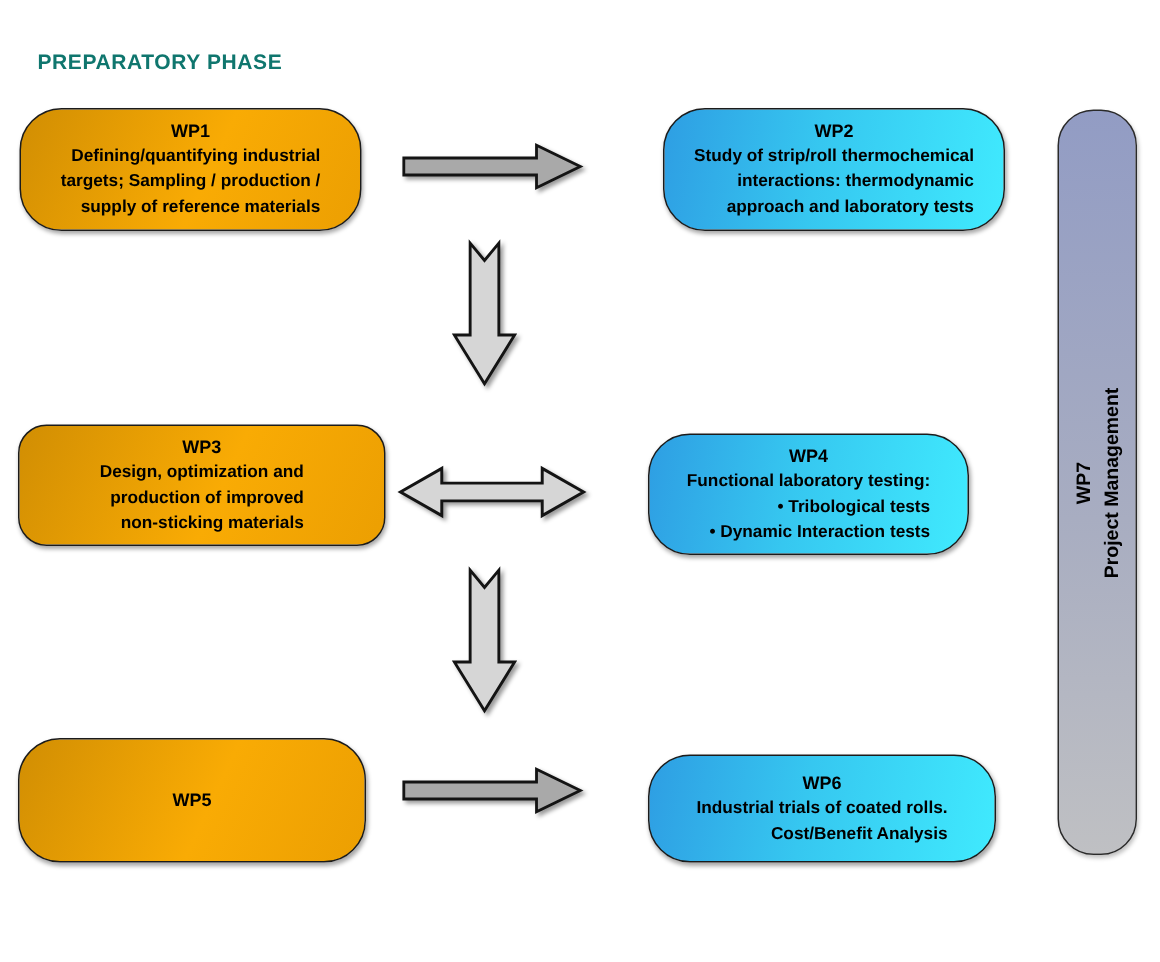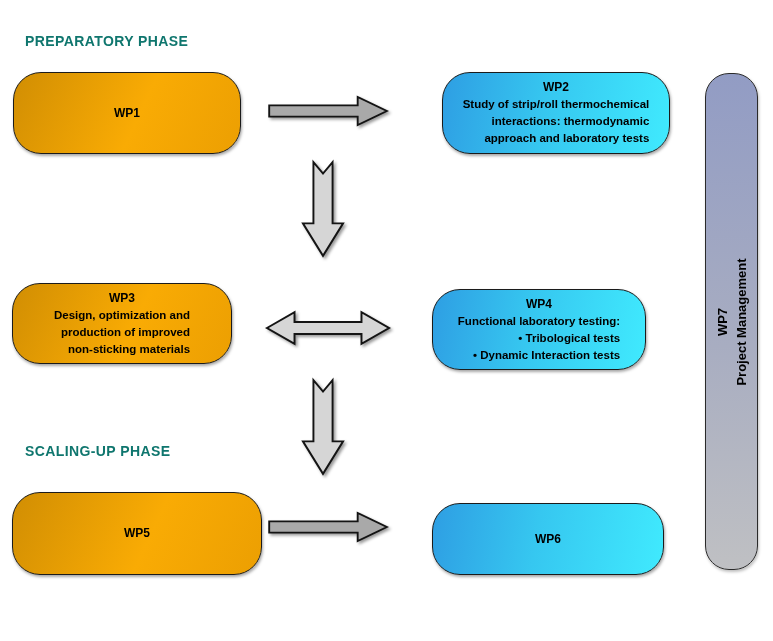--- a/index.html
+++ b/index.html
@@ -37,24 +37,26 @@
   .arrow polygon { stroke:#141414; stroke-width:2; stroke-linejoin:miter; }
   .fill-mid   { fill:#a9a9a9; }
   .fill-light { fill:#d6d6d6; }
 </style>
 </head>
 <body>
 
 <div class="canvas">
 
   <div class="phase-title" style="left:25px; top:33px;">PREPARATORY PHASE</div>
-  <div class="phase-title" style="left:25px; top:443px;">SCALING-UP PHASE</div>
 
   <div class="wp-box orange" style="left:13px; top:72px; width:228px; height:82px;">
     <div class="wp-title">WP1</div>
+    <div class="wp-body">Defining/quantifying industrial
+targets; Sampling / production /
+supply of reference materials</div>
   </div>
 
   <div class="arrow" style="left:265px; top:95px;">
     <svg width="127" height="32" viewBox="0 0 130 34">
       <polygon class="fill-mid" points="2,11 96,11 96,2 127,17 96,32 96,23 2,23"></polygon>
     </svg>
   </div>
 
   <div class="wp-box cyan" style="left:442px; top:72px; width:228px; height:82px;">
     <div class="wp-title">WP2</div>
@@ -62,21 +64,21 @@
 interactions: thermodynamic
 approach and laboratory tests</div>
   </div>
 
   <div class="arrow" style="left:301px; top:159px;">
     <svg width="44" height="100" viewBox="0 0 46 102">
       <polygon class="fill-light" points="13,2 23,14 33,2 33,66 44,66 23,100 2,66 13,66"></polygon>
     </svg>
   </div>
 
-  <div class="wp-box orange" style="left:12px; top:283px; width:220px; height:81px;">
+  <div class="wp-box orange" style="left:12px; top:283px; width:245px; height:81px;border-radius:19px;">
     <div class="wp-title">WP3</div>
     <div class="wp-body">Design, optimization and
 production of improved
 non-sticking materials</div>
   </div>
 
   <div class="arrow" style="left:264px; top:309px;">
     <svg width="128" height="38" viewBox="0 0 130 38">
       <polygon class="fill-light" points="3,19 31,3 31,13 99,13 99,3 127,19 99,35 99,25 31,25 31,35"></polygon>
     </svg>
@@ -88,32 +90,34 @@
 • Tribological tests
 • Dynamic Interaction tests</div>
   </div>
 
   <div class="arrow" style="left:301px; top:377px;">
     <svg width="44" height="100" viewBox="0 0 46 102">
       <polygon class="fill-light" points="13,2 23,14 33,2 33,66 44,66 23,100 2,66 13,66"></polygon>
     </svg>
   </div>
 
-  <div class="wp-box orange" style="left:12px; top:492px; width:250px; height:83px;">
+  <div class="wp-box orange" style="left:12px; top:492px; width:232px; height:83px;">
     <div class="wp-title">WP5</div>
   </div>
 
   <div class="arrow" style="left:265px; top:511px;">
     <svg width="127" height="32" viewBox="0 0 130 34">
       <polygon class="fill-mid" points="2,11 96,11 96,2 127,17 96,32 96,23 2,23"></polygon>
     </svg>
   </div>
 
   <div class="wp-box cyan" style="left:432px; top:503px; width:232px; height:72px;">
     <div class="wp-title">WP6</div>
+    <div class="wp-body">Industrial trials of coated rolls.
+Cost/Benefit Analysis</div>
   </div>
 
   <div class="mgmt-bar">
     <div class="mgmt-text">
       <div>WP7</div>
       <div>Project Management</div>
     </div>
   </div>
 
 </div>

